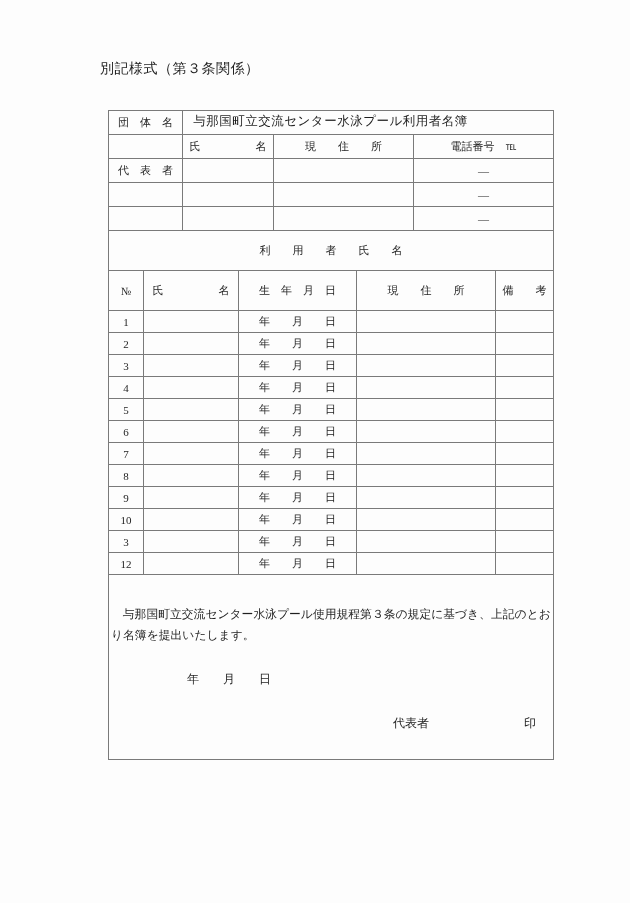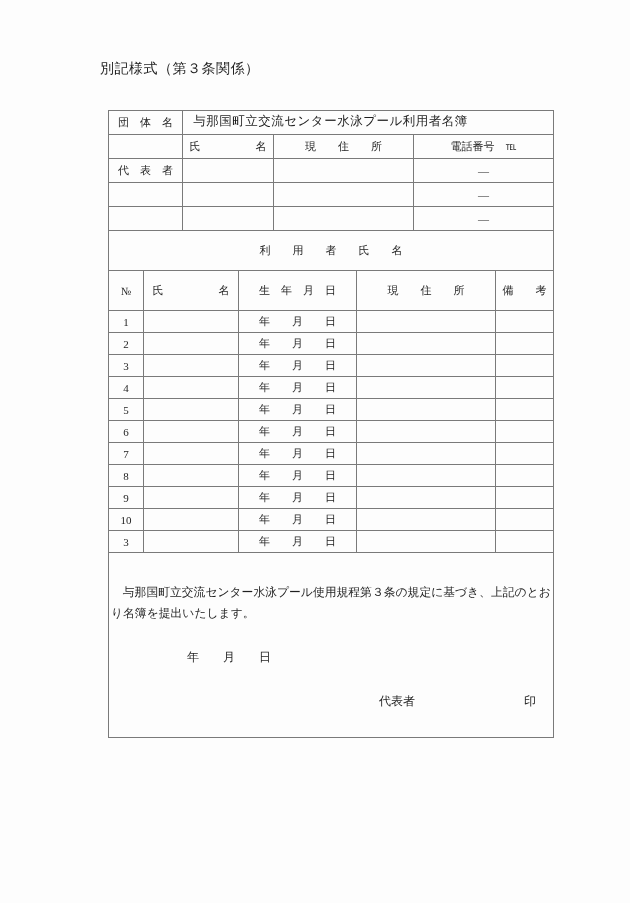--- a/index.html
+++ b/index.html
@@ -37,21 +37,21 @@
   td.phone-dash { text-align: center; padding-right: 34px; }
   td.closing-cell { vertical-align: top; height: 85px; margin-left: 32px; }
 
   .closing-statement {
     font-size: 11.8px; line-height: 21px;
     padding: 5px 1px 0 2px; text-align: left;
     white-space: pre-wrap;
   }
   .closing-date { font-size: 12px; margin: 1px 0 0 78px; white-space: pre; }
   .closing-sign { position: relative; height: 22px; margin-top: 1px; font-size: 12px; }
-  .closing-sign .rep { position: absolute; left: 270px; top: 2px; }
+  .closing-sign .rep { position: absolute; left: 284px; top: 2px; }
   .closing-sign .seal { position: absolute; left: 415px; top: 2px; }
 </style>
 </head>
 <body>
 
 <div class="sheet">
 
   <div class="form-note">別記様式（第３条関係）</div>
   <div class="form-title">与那国町立交流センター水泳プール利用者名簿</div>
 
@@ -185,20 +185,27 @@
       <td colspan="2"></td>
       <td></td>
     </tr>
     <tr class="user-row">
       <td class="ctr">3</td>
       <td colspan="2"></td>
       <td colspan="2" class="ctr">年　　月　　日</td>
       <td colspan="2"></td>
       <td></td>
     </tr>
+    <tr class="user-row">
+      <td class="ctr">12</td>
+      <td colspan="2"></td>
+      <td colspan="2" class="ctr">年　　月　　日</td>
+      <td colspan="2"></td>
+      <td></td>
+    </tr>
 
     <tr>
       <td colspan="8" class="closing-cell">
         <div class="closing-statement">　与那国町立交流センター水泳プール使用規程第３条の規定に基づき、上記のとおり名簿を提出いたします。</div>
         <div class="closing-date">年　　月　　日</div>
         <div class="closing-sign">
           <span class="rep">代表者</span>
           <span class="seal">印</span>
         </div>
       </td>

